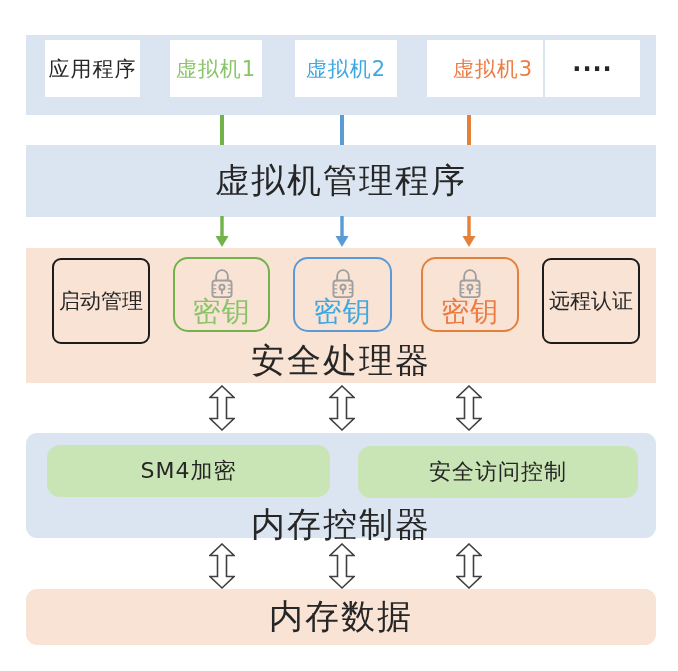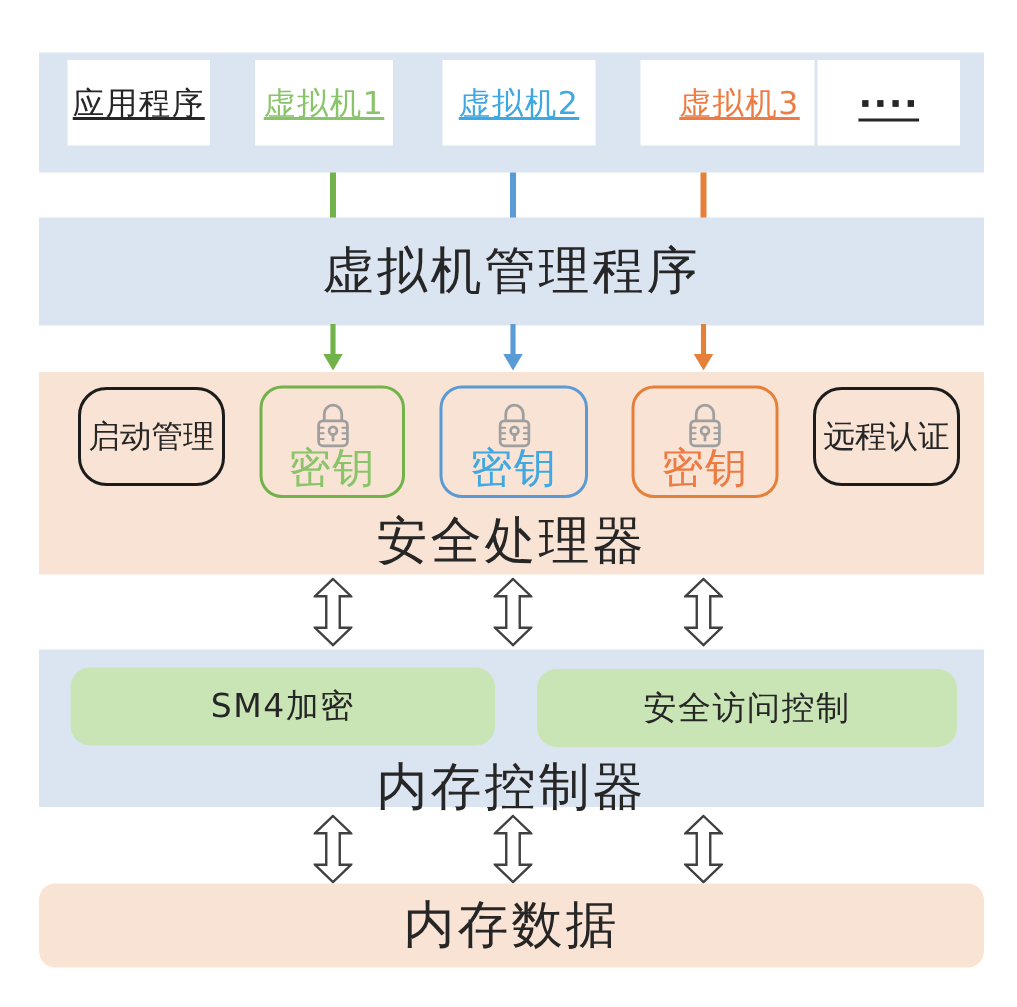--- a/index.html
+++ b/index.html
@@ -11,21 +11,21 @@
   }
   .band{position:absolute;left:26px;width:630px;}
   .band.blue{background:var(--band-blue,#dbe5f1);}
   .band.peach{background:var(--band-peach,#f9e3d4);}
 
   
   #band-apps{top:35px;height:80px;}
   .wbox{
     position:absolute;top:5px;height:57px;background:#ffffff;
     display:flex;align-items:center;justify-content:center;
-    font-size:21px;letter-spacing:1px;text-decoration:underline;
+    font-size:21px;letter-spacing:1px;
   }
   #box-app {left:19px;width:95px;}
   #box-vm1 {left:144px;width:92px;}
   #box-vm2 {left:269px;width:102px;}
   #box-vm3 {left:401px;width:100px;padding-left:16px;}
   #box-more{left:519px;width:95px;font-size:24px;font-weight:bold;letter-spacing:1px;}
 
   .c-dark{color:var(--text-dark,#262626);}
   .c-green{color:var(--green-text,#8ac46a);}
   .c-blue{color:var(--blue-text,#3fa7e1);}
@@ -43,22 +43,22 @@
 
   
   .darrow{position:absolute;top:216px;width:14px;height:31px;}
   .darrow.g{left:215px;color:var(--green,#71b24b);}
   .darrow.b{left:335px;color:var(--blue,#5b9bd5);}
   .darrow.o{left:462px;color:var(--orange,#e5803a);}
 
   
   #band-sec{top:248px;height:135px;}
   .blackbox{
-    position:absolute;top:10px;height:66px;width:98px;
-    border:2px solid var(--box-border,#1c1c1c);border-radius:19px;
+    position:absolute;top:10px;height:86px;width:98px;
+    border:2px solid var(--box-border,#1c1c1c);border-radius:9px;
     display:flex;align-items:center;justify-content:center;
     font-size:21px;box-sizing:border-box;
   }
   #box-boot{left:26px;}
   #box-attest{left:516px;}
   .keybox{
     position:absolute;top:9px;height:75px;
     border:2px solid;border-radius:15px;box-sizing:border-box;
     display:flex;flex-direction:column;align-items:center;justify-content:center;
     gap:1px;
@@ -70,21 +70,21 @@
   .keybox .klabel{font-size:28px;line-height:22px;letter-spacing:1px;}
   .sec-title{position:absolute;top:90px;left:0;width:100%;text-align:center;}
 
   
   .biarrow{position:absolute;width:26px;height:47px;}
   .row-a{top:385px;}
   .row-b{top:543px;}
   .col-1{left:209px;} .col-2{left:329px;} .col-3{left:456px;}
 
   
-  #band-mem{top:433px;height:105px;}
+  #band-mem{top:433px;height:105px;border-radius:11px;}
   .pill{
     position:absolute;height:52px;background:var(--pill-green,#c9e4b5);
     border-radius:13px;display:flex;align-items:center;justify-content:center;
     font-size:22px;letter-spacing:1px;
   }
   #pill-sm4{left:21px;top:12px;width:283px;}
   #pill-acc{left:332px;top:13px;width:280px;}
   .mem-title{position:absolute;top:69px;left:0;width:100%;text-align:center;}
 
   

